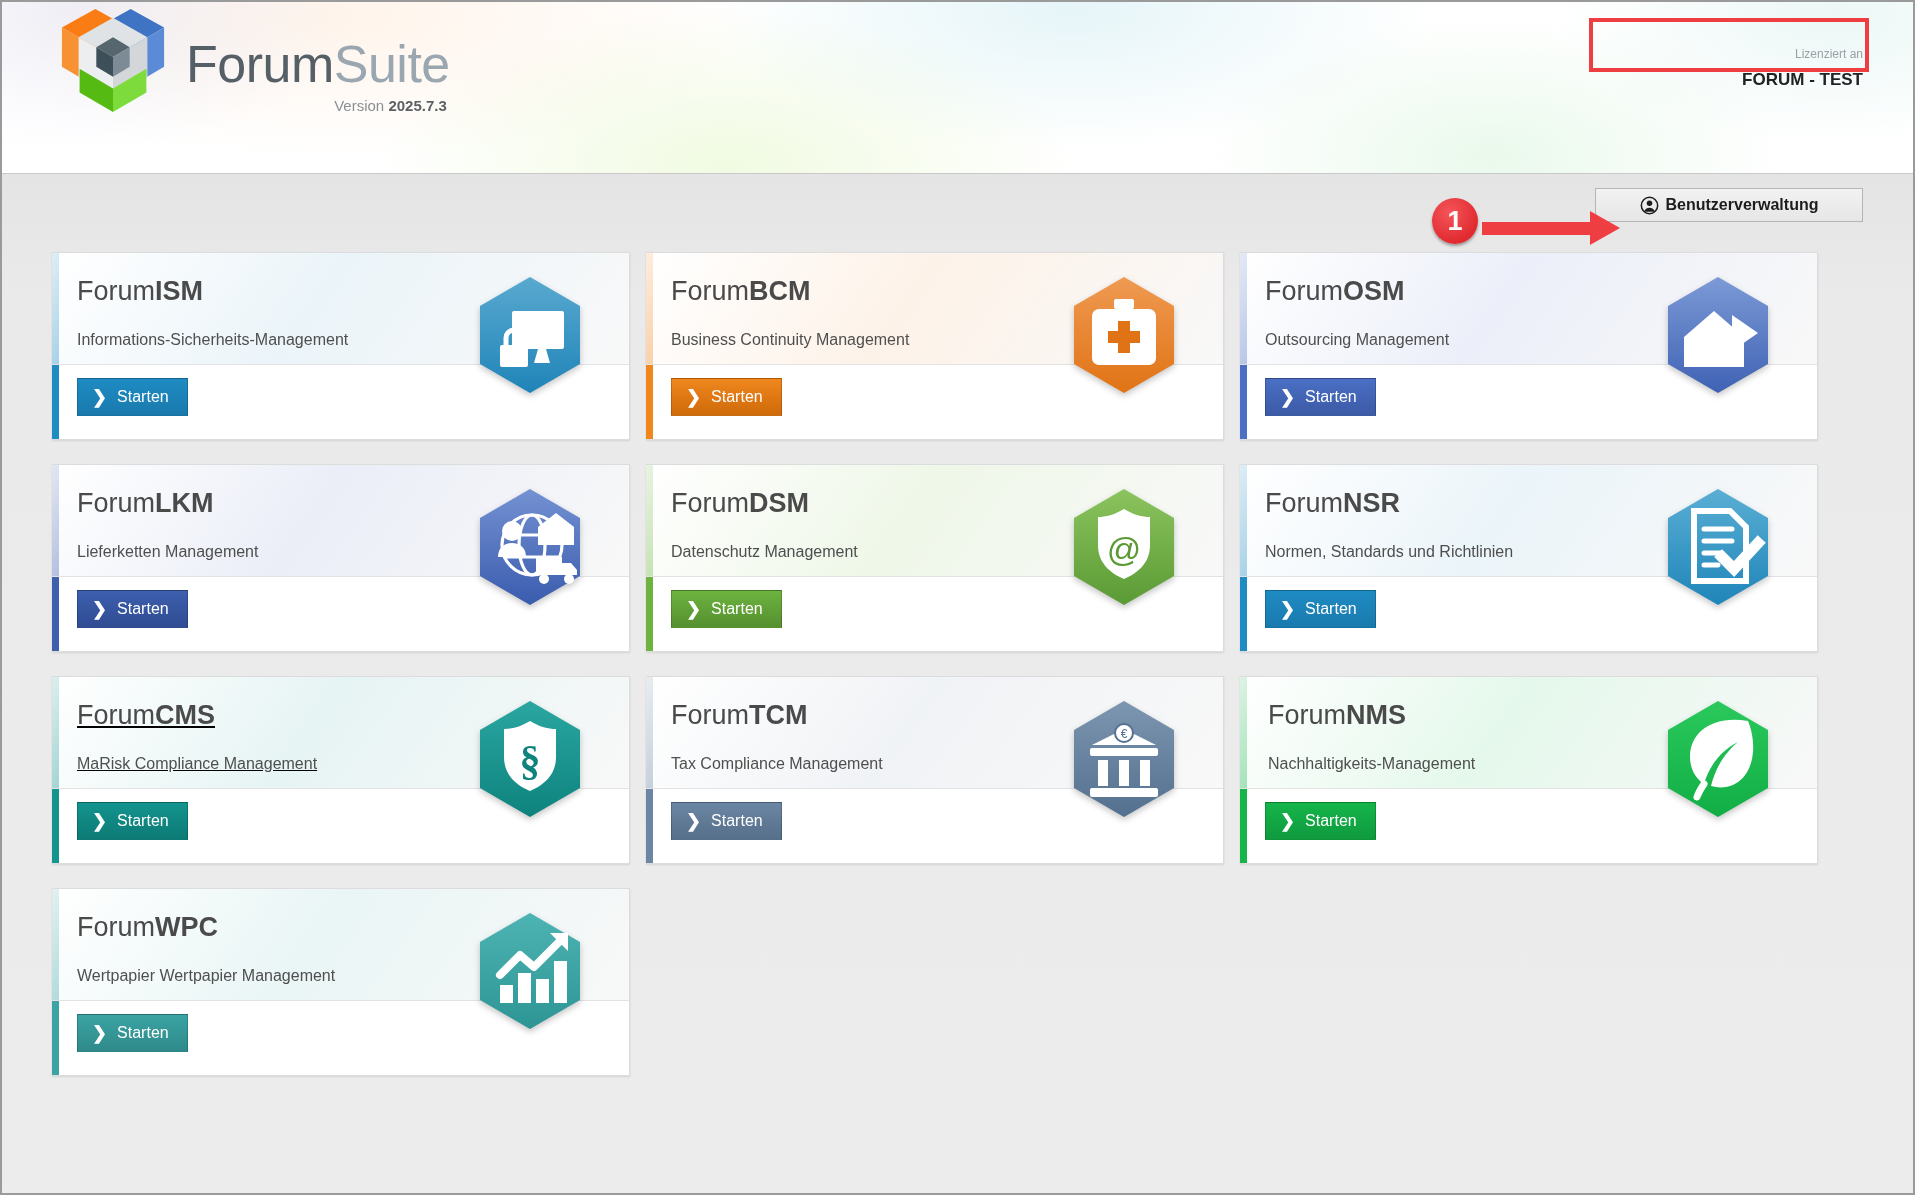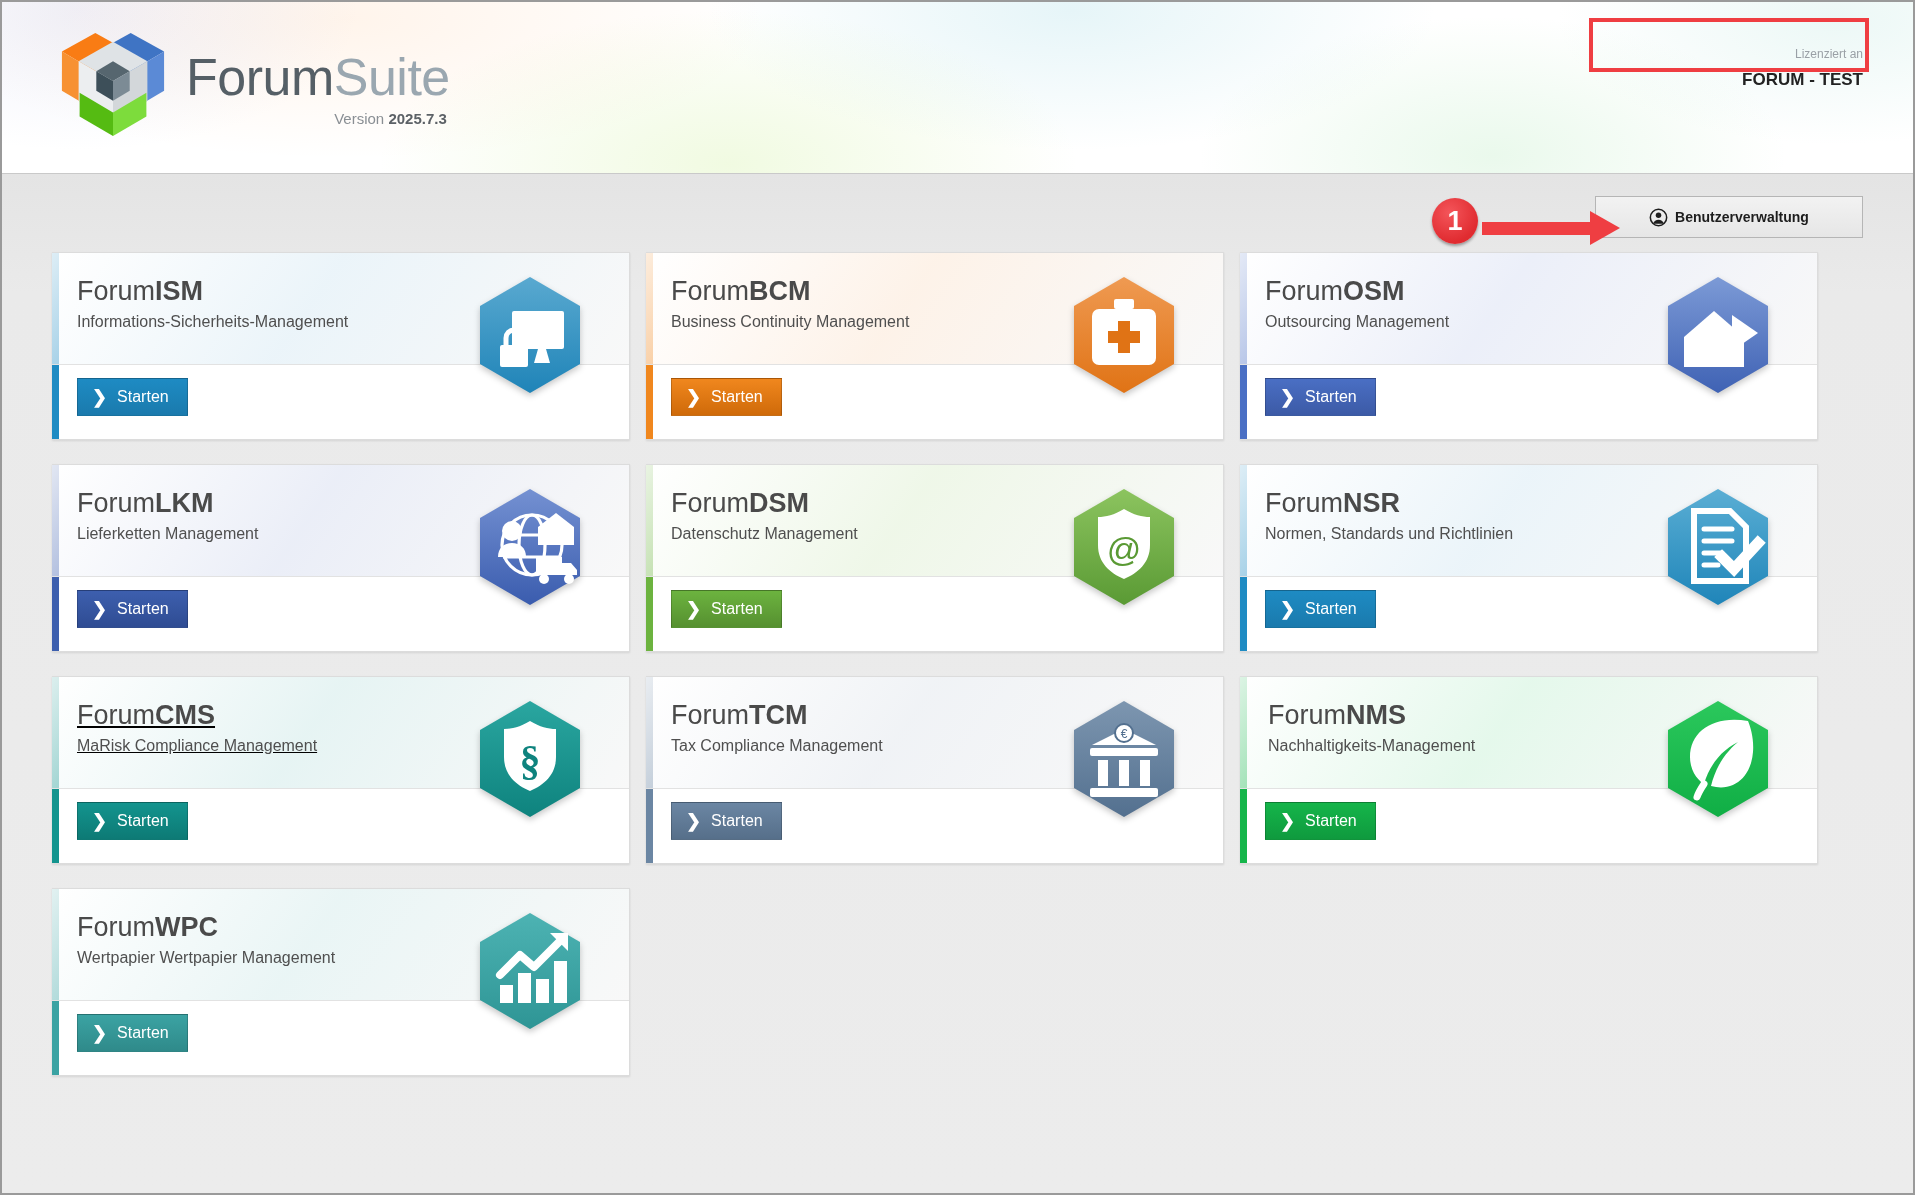--- a/index.html
+++ b/index.html
@@ -24,22 +24,22 @@
       radial-gradient(ellipse 600px 200px at 18% 10%, rgba(255,150,60,0.10), rgba(255,255,255,0) 70%),
       radial-gradient(ellipse 500px 220px at 38% 95%, rgba(190,235,120,0.22), rgba(255,255,255,0) 70%),
       radial-gradient(ellipse 520px 200px at 56% 5%, rgba(130,205,220,0.20), rgba(255,255,255,0) 70%),
       radial-gradient(ellipse 420px 200px at 78% 90%, rgba(150,225,160,0.20), rgba(255,255,255,0) 70%),
       radial-gradient(ellipse 400px 180px at 96% 10%, rgba(160,220,210,0.20), rgba(255,255,255,0) 70%),
       radial-gradient(ellipse 400px 200px at 4% 5%, rgba(170,180,235,0.18), rgba(255,255,255,0) 70%),
       #ffffff;
     border-bottom: 1px solid #c9c9c9;
   }
   #logo-wrap {
-    position: absolute; left: 52px; top: 24px;
-    display: flex; align-items: flex-start;
+    position: absolute; left: 52px; top: 0;
+    display: flex; align-items: flex-end;
   }
   #logo-mark { width: 118px; height: 112px; }
   #logo-text-wrap { margin-left: 14px; padding-top: 24px; }
   #logo-text {
     font-size: 52px; line-height: 54px; letter-spacing: -0.5px;
     font-weight: 400;
   }
   #logo-text .lt-forum { color: #555f66; }
   #logo-text .lt-suite { color: #9aa7b0; }
   #version-line {
@@ -60,26 +60,26 @@
     height: calc(100% - 172px);
     background: linear-gradient(180deg,#e4e4e4 0%, #eaeaea 120px, #ececec 100%);
     padding: 0 0 0 0;
   }
 
   
   #action-row {
     position: relative; height: 78px;
   }
   #user-admin-btn {
-    position: absolute; right: 50px; top: 22px;
-    width: 268px; height: 42px;
+    position: absolute; right: 50px; top: 14px;
+    width: 268px; height: 34px;
     background: linear-gradient(180deg,#f2f2f2,#e6e6e6);
     border: 1px solid #b5b5b5;
     display: flex; align-items: center; justify-content: center;
-    font-size: 14px; font-weight: 700; color: #1d1d1d;
+    font-size: 16px; font-weight: 700; color: #1d1d1d;
     cursor: pointer;
   }
   #user-admin-btn .ua-icon { margin-right: 7px; display: flex; }
   #user-admin-highlight {
     position: absolute; right: 44px; top: 16px;
     width: 280px; height: 54px;
     border: 4px solid #ef3e42; pointer-events: none;
   }
   #callout-1 {
     position: absolute; left: 1430px; top: 196px;
@@ -130,21 +130,21 @@
     position: relative;
     height: 112px;
     border-bottom: 1px solid #e2e2e2;
     padding: 22px 0 0 25px;
   }
   .card-title {
     font-size: 27px; line-height: 32px; font-weight: 400; color: #4a4a4a;
   }
   .card-title .t-suffix { font-weight: 700; }
   .card-sub {
-    font-size: 16px; color: #4f4f4f; margin-top: 6px;
+    font-size: 16px; color: #4f4f4f; margin-top: 24px;
   }
   .card-body { position: relative; height: 75px; }
   .start-btn {
     position: absolute; left: 25px; top: 13px;
     height: 38px; min-width: 108px;
     padding: 0 18px 0 14px;
     display: flex; align-items: center;
     color: #fff; font-size: 16px;
     border: 1px solid rgba(0,0,0,0.18);
     cursor: pointer;

